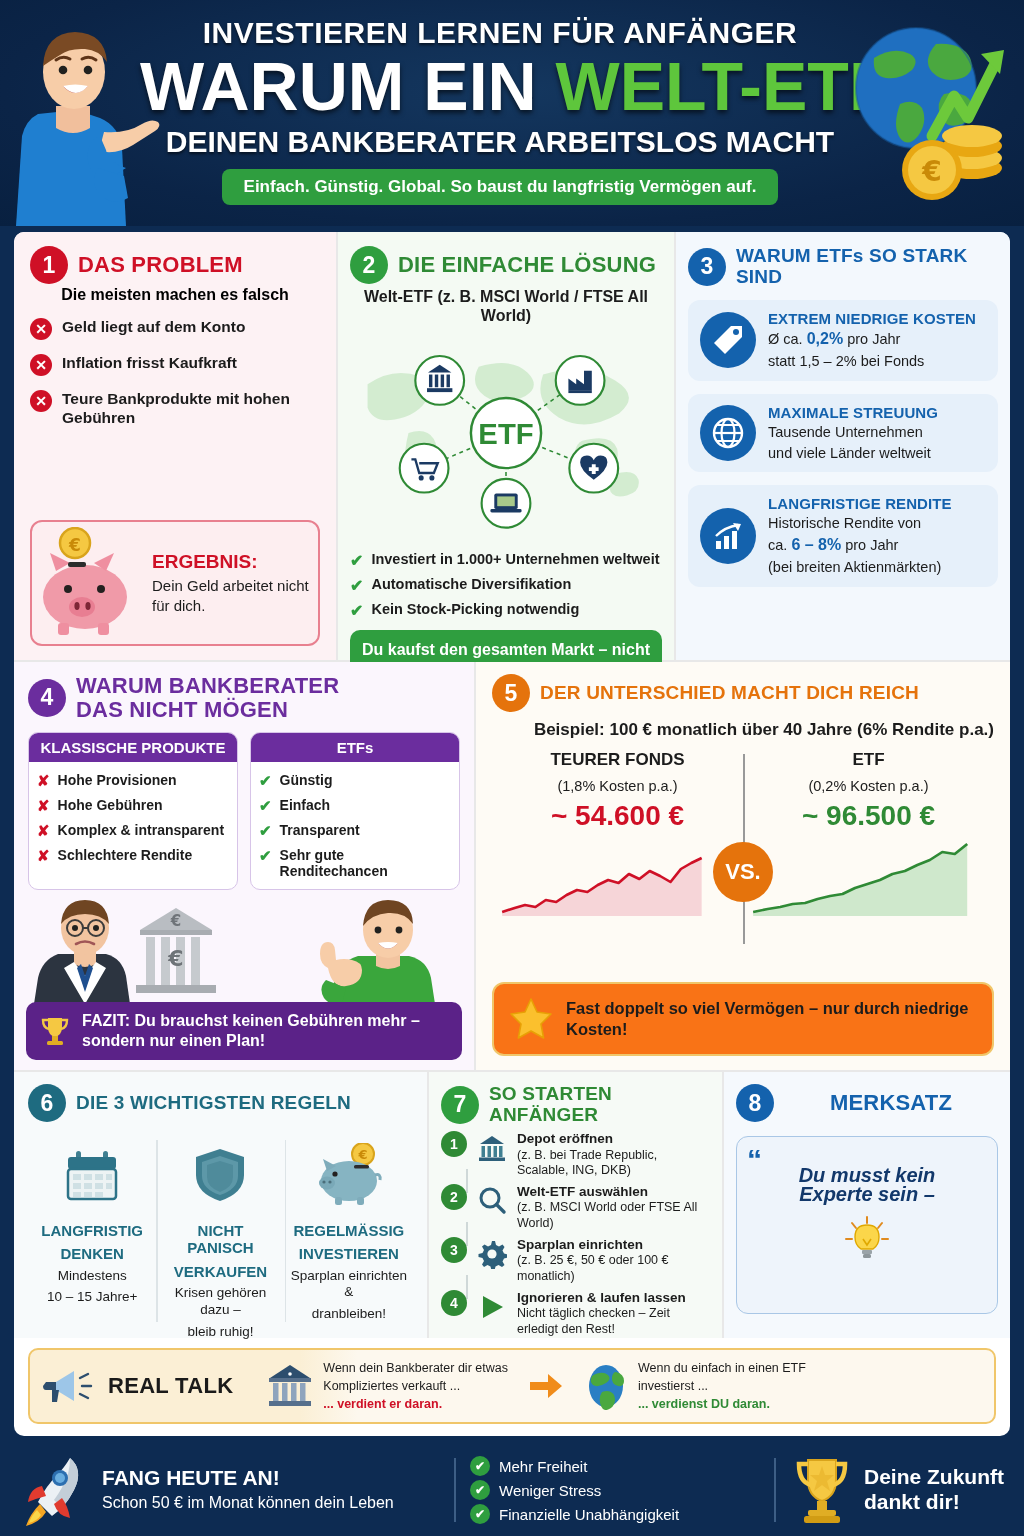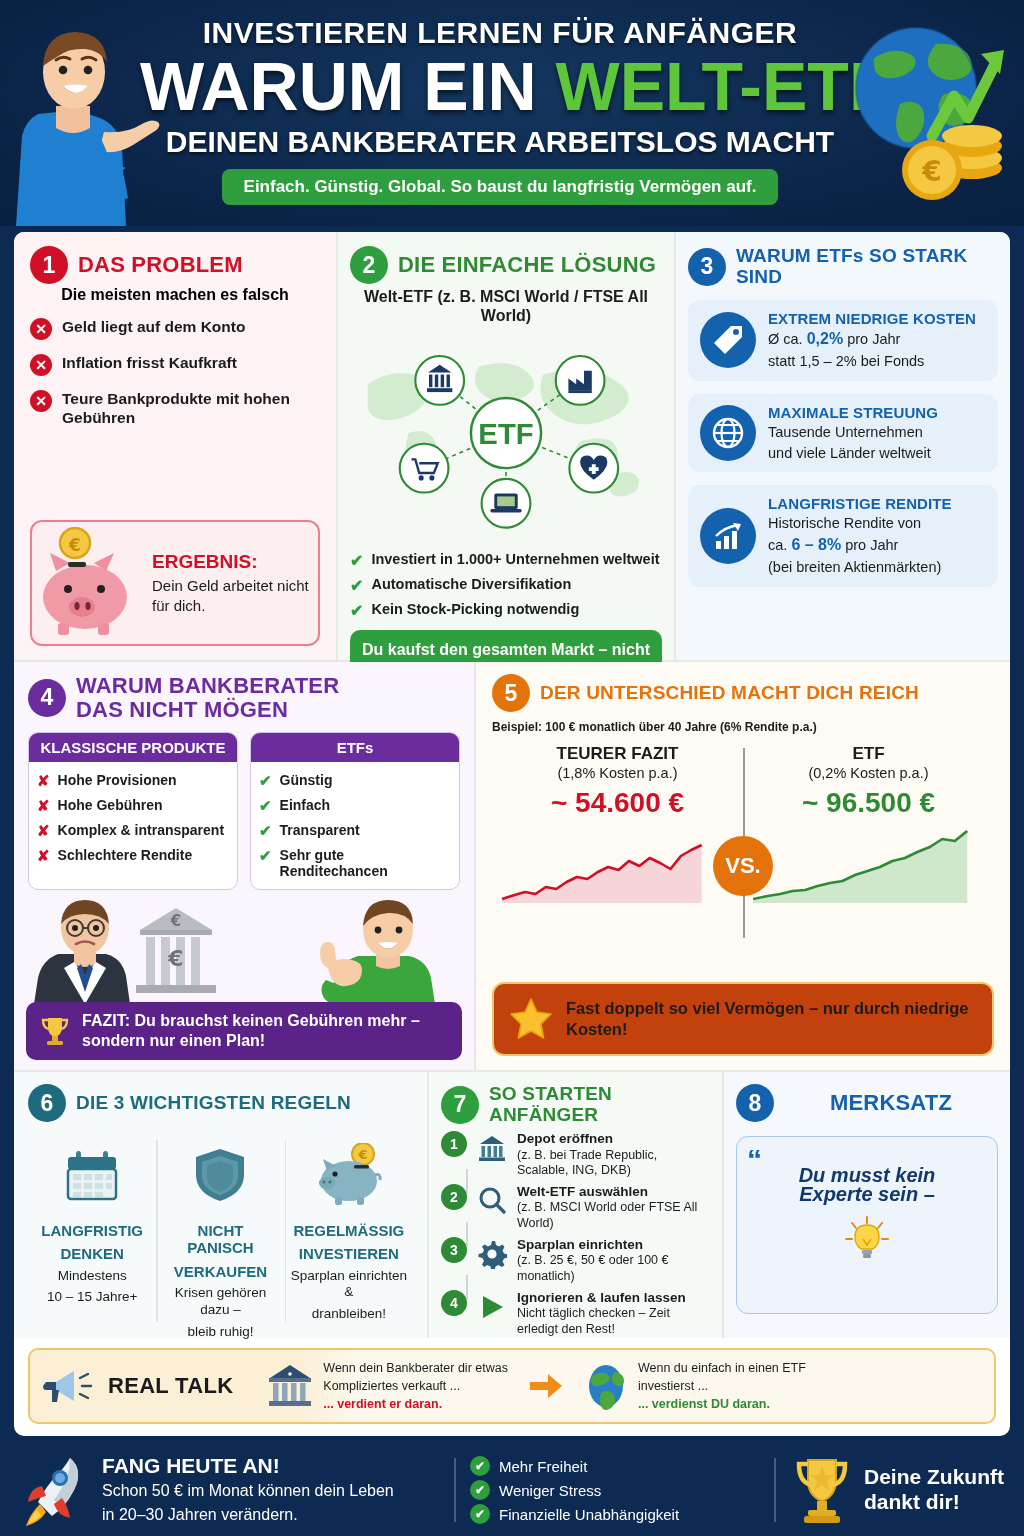--- a/index.html
+++ b/index.html
@@ -100,34 +100,34 @@
   .cmp-item:first-child{margin-top:2px;}
   .xr { color:#cf1026; font-weight:bold; font-size:15px; }
   .cg { color:#2f9e3f; font-weight:bold; font-size:15px; }
 
   .people-row { position:absolute; left:14px; right:14px; bottom:66px; height:112px; }
   .fazit { position:absolute; left:12px; right:12px; bottom:10px; background:#5b2288; border-radius:10px;
     color:#fff; font-size:16px; font-weight:bold; padding:9px 12px; display:flex; gap:10px; align-items:center;
     line-height:1.25; }
 
   
-  .p5-sub { text-align:left; font-size:12px; color:#1c1c1c; margin-top:8px; font-weight:600;}
+  .p5-sub { text-align:right; font-size:17px; color:#1c1c1c; margin-top:8px; font-weight:600;}
   .vs-wrap { display:flex; margin-top:10px; position:relative; height:200px; }
   .vs-col { flex:1; text-align:center; position:relative; }
   .vs-div { position:absolute; left:50%; top:4px; bottom:6px; width:1.5px; background:#999; }
   .vs-title { font-size:17px; font-weight:bold; color:#1c1c1c; }
-  .vs-costs { font-size:14.5px; color:#1c1c1c; margin-top:1px;text-align:center; }
+  .vs-costs { font-size:14.5px; color:#1c1c1c; margin-top:8px;text-align:center; }
   .vs-amt { font-size:28px; font-weight:bold; margin-top:6px; }
   .amt-red { color:#cf1026; } .amt-green { color:#2f8a35; }
   .vs-circle { position:absolute; left:50%; top:92px; transform:translateX(-50%);
     width:60px;height:60px;border-radius:50%;background:#e5730c;color:#fff;font-size:22px;font-weight:bold;
     display:flex;align-items:center;justify-content:center; z-index:3; }
   .sparkwrap { height:80px; margin-top:6px; padding:0 6px; }
 
-  .starbox { position:absolute; left:16px; right:16px; bottom:14px; background:#c2410c;
+  .starbox { position:absolute; left:16px; right:16px; bottom:14px; background:#f97316;
     border:2px solid #f0c66a; border-radius:12px; padding:12px 14px; display:flex; gap:12px; align-items:center; }
   .star-txt { font-size:16.5px; color:#1c1c1c; line-height:1.3; font-weight:600; }
 
   
   .row3 { display:flex; height:268px; border-top:2px solid #e8e8e8; }
   .p6 { width:415px; background:#f7fafb; padding:12px 14px; border-right:2px solid #e8e8e8; }
   .p7 { width:295px; background:#f6faf6; padding:12px 12px; border-right:2px solid #e8e8e8; position:relative;}
   .p8 { width:286px; background:#f5f9fd; padding:12px 12px; position:relative; }
 
   .rules { display:flex; margin-top:12px; height:198px; }
@@ -525,21 +525,21 @@
       <div class="p5">
         <div class="sechead">
           <div class="badge b-orange">5</div>
           <div class="h-title t-orange small">DER UNTERSCHIED MACHT DICH REICH</div>
         </div>
         <div class="p5-sub">Beispiel: 100 € monatlich über 40 Jahre (6% Rendite p.a.)</div>
 
         <div class="vs-wrap">
           <div class="vs-div"></div>
           <div class="vs-col">
-            <div class="vs-title">TEURER FAZIT</div>
+            <div class="vs-title">TEURER FONDS</div>
             <div class="vs-costs">(1,8% Kosten p.a.)</div>
             <div class="vs-amt amt-red">~ 54.600 €</div>
             <div class="sparkwrap">
               <svg width="100%" height="80" viewBox="0 0 230 80" preserveAspectRatio="none">
                 <path d="M4 74 L16 70 L26 67 L36 69 L46 62 L56 64 L66 57 L76 52 L86 54 L96 47 L106 42 L116 45 L126 36 L136 41 L146 33 L156 38 L166 44 L176 31 L186 25 L196 20 L196 78 L4 78 Z" fill="#f6d5d8"></path>
                 <path d="M4 74 L16 70 L26 67 L36 69 L46 62 L56 64 L66 57 L76 52 L86 54 L96 47 L106 42 L116 45 L126 36 L136 41 L146 33 L156 38 L166 44 L176 31 L186 25 L196 20" fill="none" stroke="#cf1026" stroke-width="2.6" stroke-linejoin="round"></path>
               </svg>
             </div>
           </div>
           <div class="vs-circle">VS.</div>
@@ -784,21 +784,20 @@
         <circle cx="40" cy="26" r="8" fill="#2c6fb0"></circle>
         <circle cx="40" cy="26" r="5" fill="#6aaee0"></circle>
         <path d="M22 34 q-12 2 -14 16 q10 -4 18 -6 z" fill="#e03b2f"></path>
         <path d="M34 52 q4 12 16 14 q-2 -12 -8 -20 z" fill="#e03b2f"></path>
         <path d="M20 52 q-10 10 -14 22 q14 -4 20 -14 z" fill="#f5a623"></path>
         <path d="M17 58 q-6 6 -8 13 q8 -2 12 -8 z" fill="#fbd64a"></path>
       </svg>
       <div>
         <div class="f-title">FANG HEUTE AN!</div>
         <div class="f-body">Schon 50 € im Monat können dein Leben</div>
-        <div class="f-body">in 20–30 Jahren verändern.</div>
       </div>
     </div>
 
     <div class="f-div"></div>
 
     <div class="f-mid">
       <div class="f-chk">
         <span class="f-chk-ic">✔</span>
         <span>Mehr Freiheit</span>
       </div>

